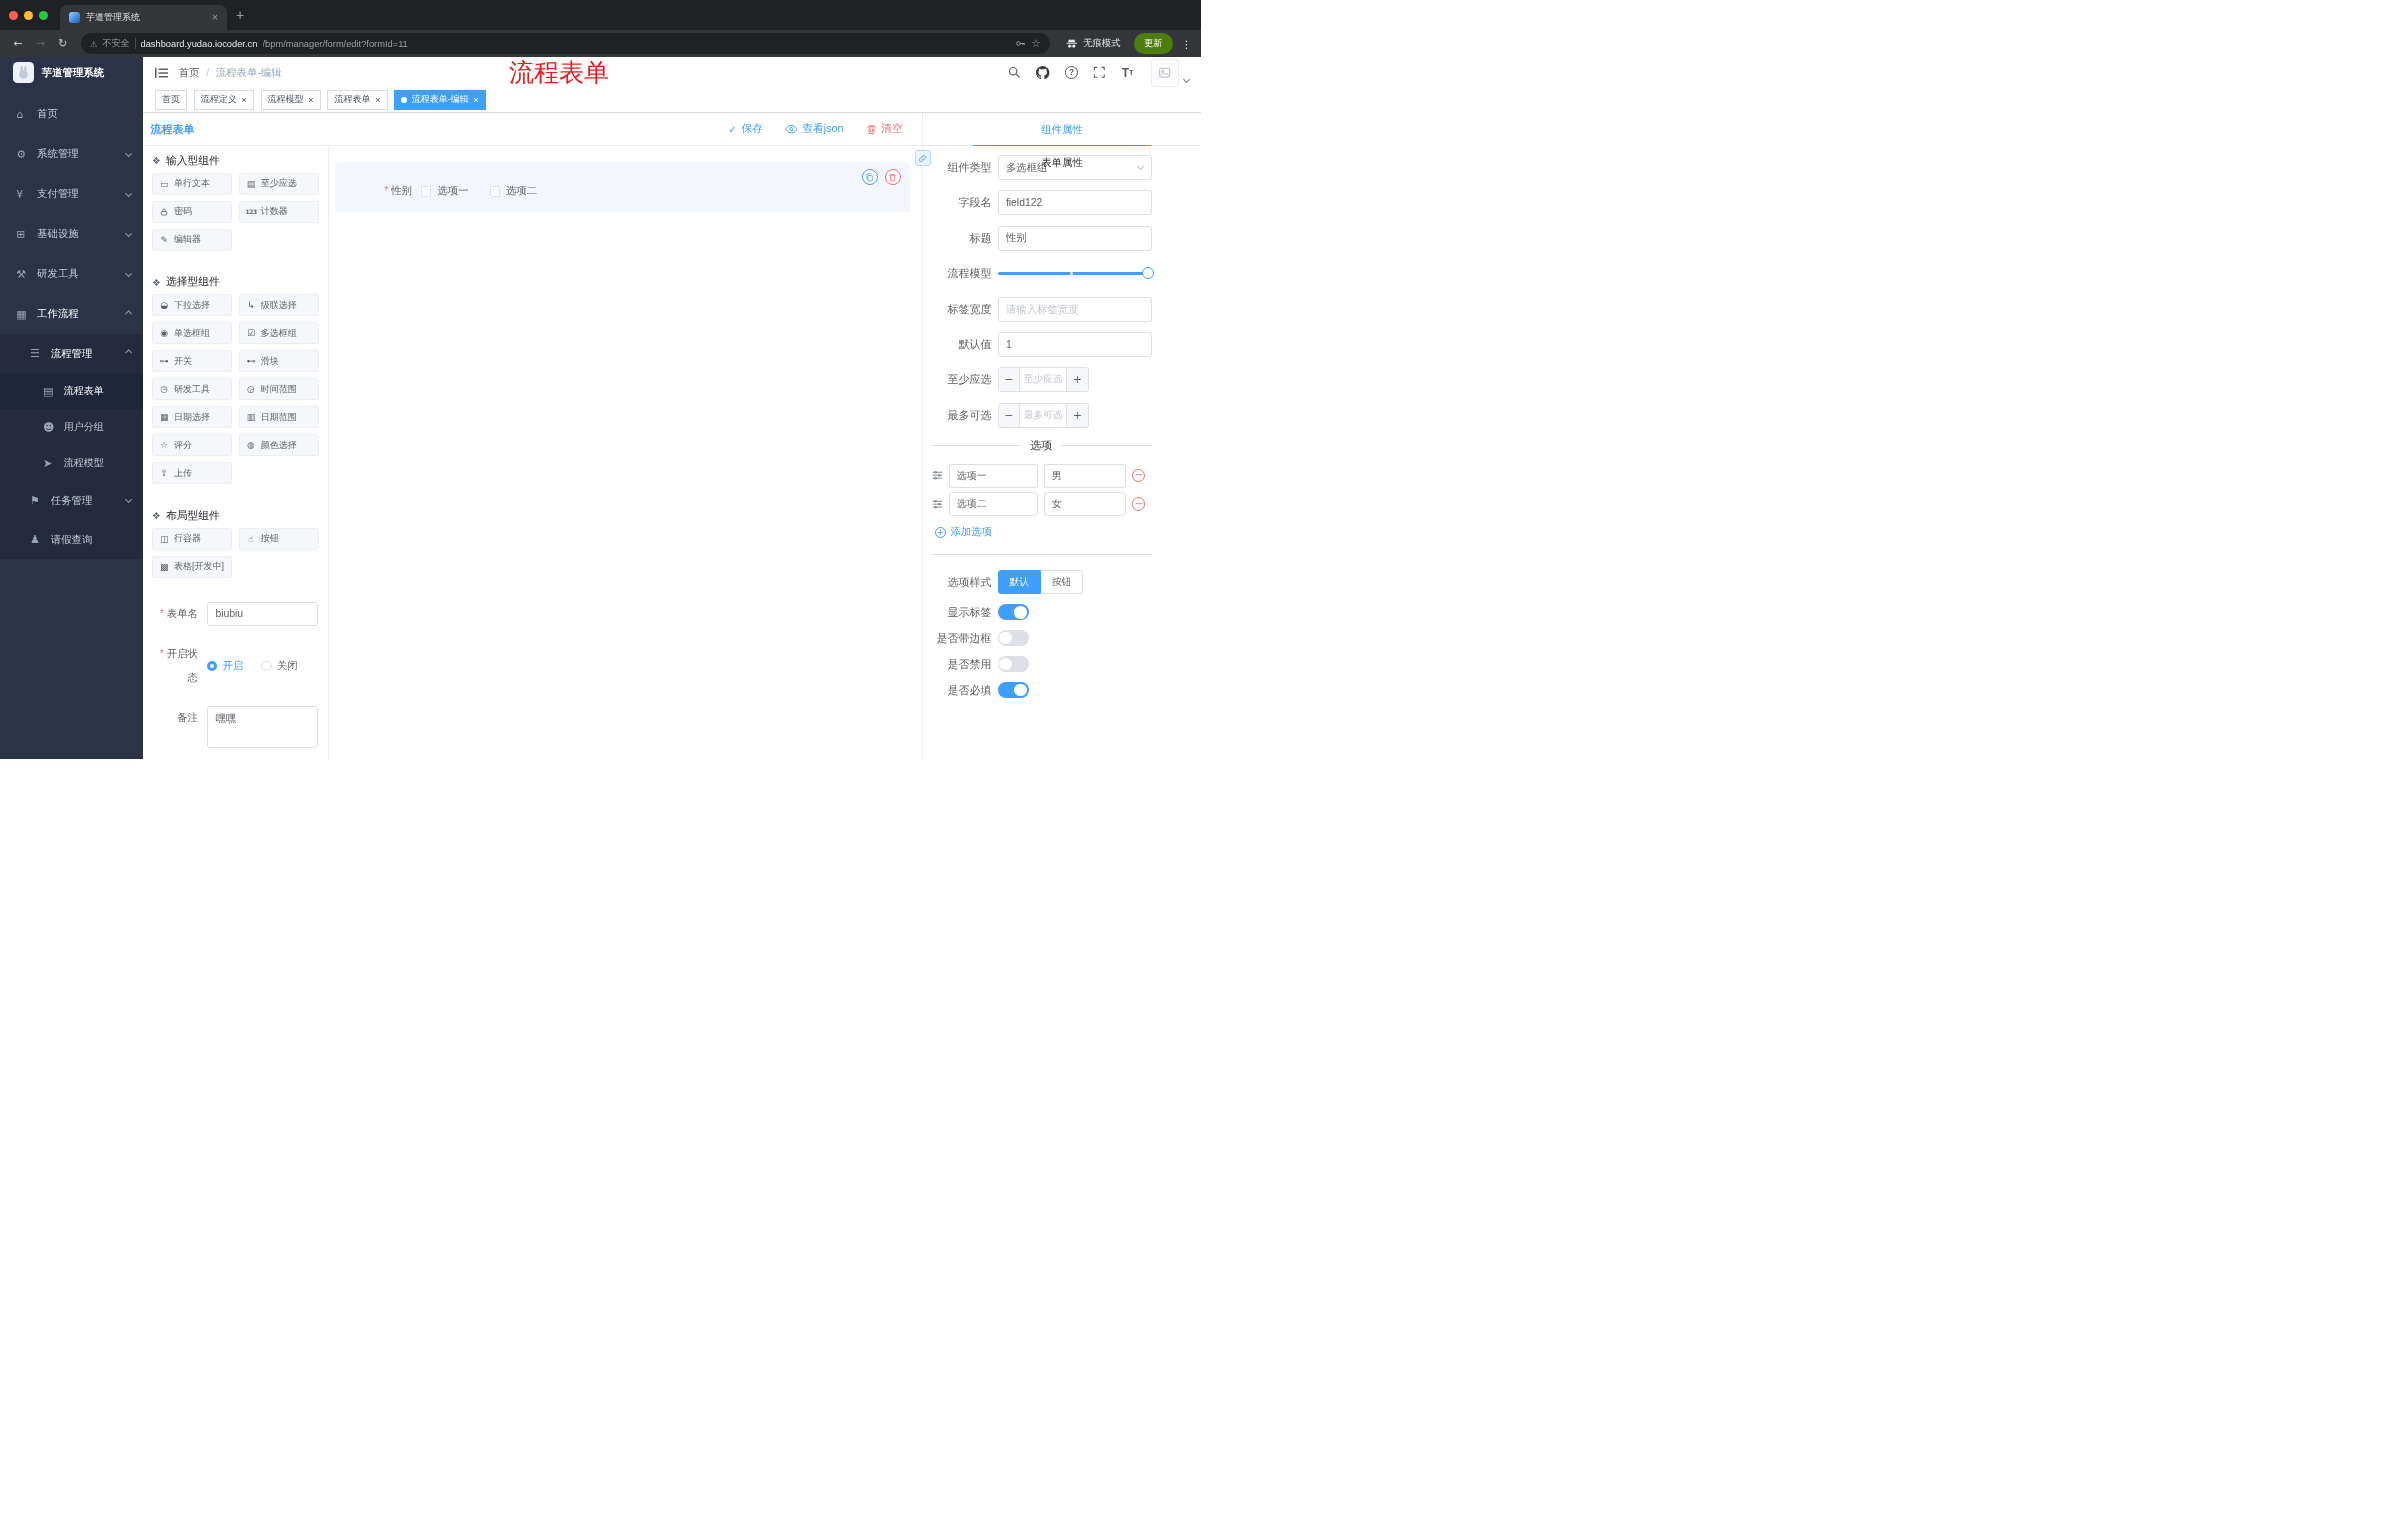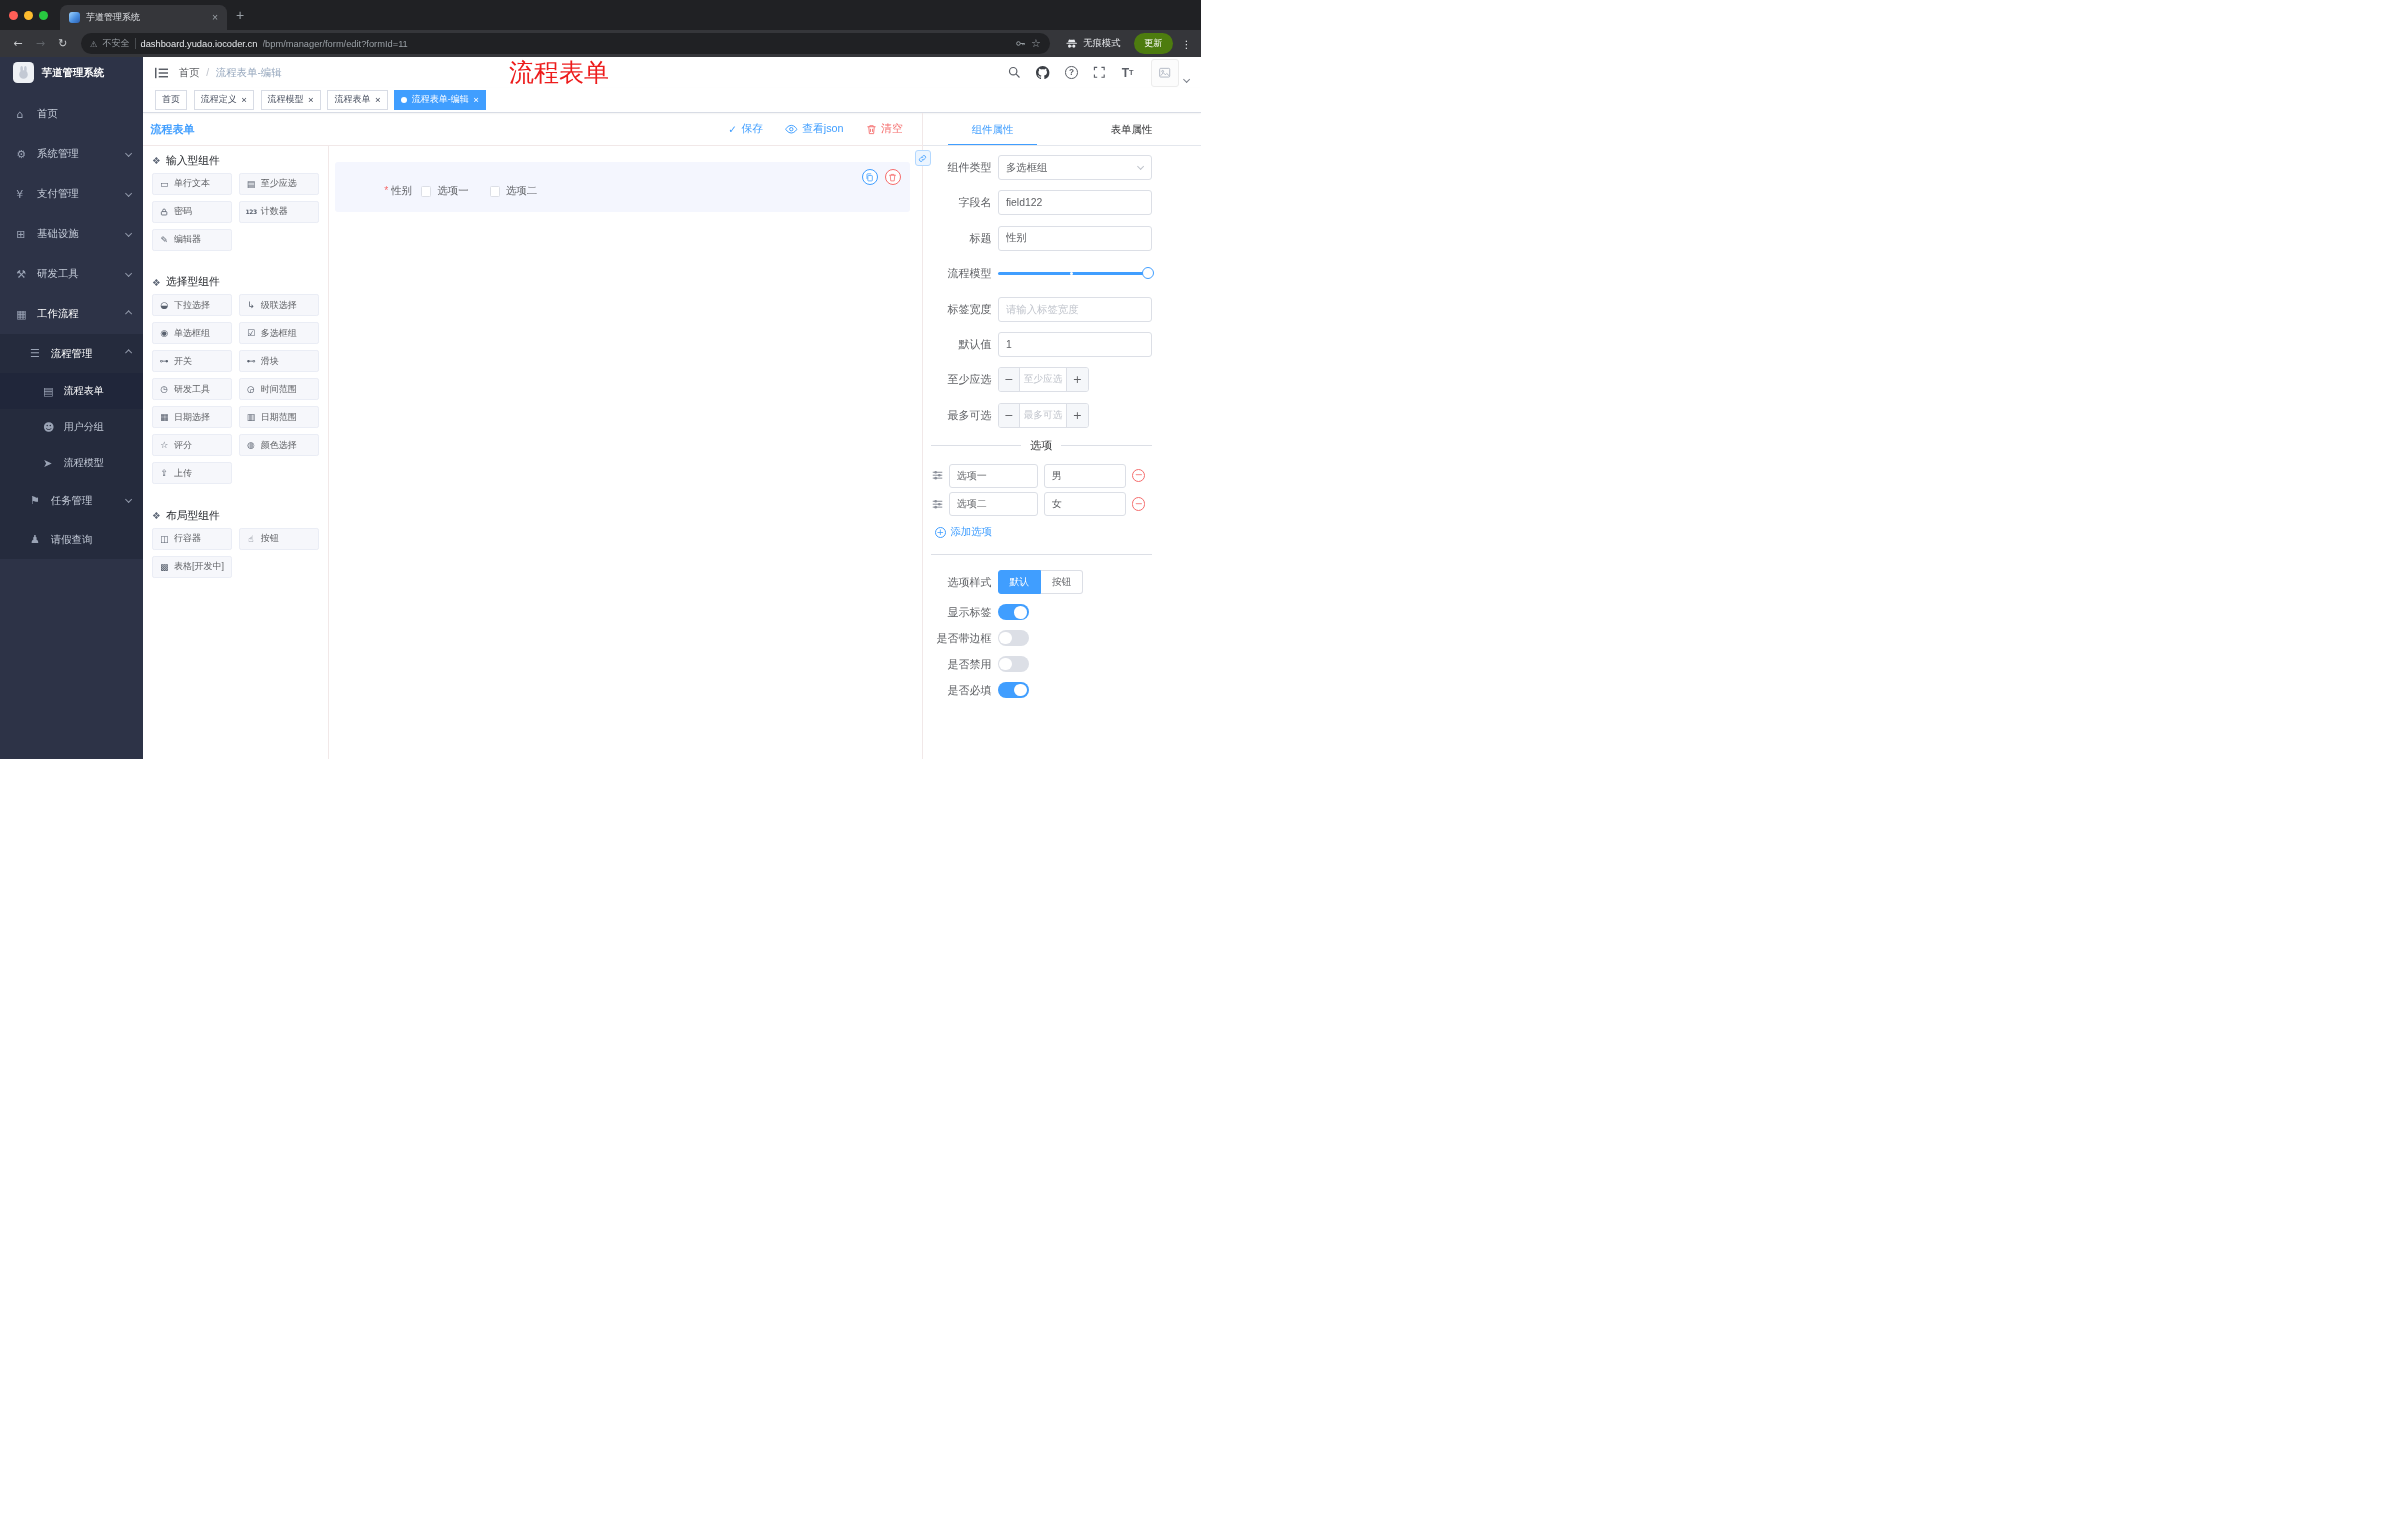--- a/index.html
+++ b/index.html
@@ -141,21 +141,21 @@
   .wact { width:16.3px; height:16.3px; border-radius:50%; background:#fff; border:0.7px solid; display:flex;
     align-items:center; justify-content:center; cursor:pointer; }
   .wact.copy { border-color:#409eff; color:#409eff; }
   .wact.del { border-color:#f56c6c; color:#f56c6c; }
   .cb-group { display:flex; gap:21px; align-items:center; }
   .checkbox { display:flex; align-items:center; gap:6px; font-size:10.4px; color:#606266; cursor:pointer; }
   .cb-box { width:10.4px; height:10.4px; border:0.7px solid #dcdfe6; border-radius:1.5px; background:#fff; flex-shrink:0; }
 
   
   .props { width:279px; flex-shrink:0; border-left:0.7px solid #f1e8e8; display:flex; flex-direction:column; position:relative; }
-  .props-tabs { height:33px; display:flex; border-bottom:0.7px solid #e4e7ed; flex-shrink:0; }
+  .props-tabs { height:33px; display:flex; border-bottom:0.7px solid #e4e7ed; flex-shrink:0;flex-direction:column; }
   .ptab { flex:1; text-align:center; line-height:33px; font-size:10.4px; color:#303133; cursor:pointer; position:relative; }
   .ptab.active { color:#409eff; }
   .ptab.active::after { content:""; position:absolute; left:18%; right:18%; bottom:0; height:1.5px; background:#409eff; }
   .link-fab { position:absolute; left:-8.2px; top:37px; width:16.3px; height:16.3px; background:#ecf5ff;
     border:0.7px solid #b3d8ff; border-radius:3px; display:flex; align-items:center; justify-content:center;
     cursor:pointer; z-index:2; }
   .props-body { flex:1; padding:9px 49px 0 4.5px; overflow:hidden; }
   .prop-row { display:flex; align-items:center; margin-bottom:10.4px; padding-left:3px; }
   .prop-label { width:61px; flex-shrink:0; text-align:right; margin-right:6px; font-size:11px; color:#606266;font-family:Liberation Mono, monospace; }
   .pselect { flex:1; height:25px; border:0.7px solid #dcdfe6; border-radius:3px; display:flex; align-items:center;
@@ -547,20 +547,43 @@
                     <span class="tile-icon">☝</span>
                     <span>按钮</span>
                   </div>
                   <div class="tile">
                     <span class="tile-icon">▩</span>
                     <span>表格[开发中]</span>
                   </div>
                 </div>
               </div>
 
+              <div class="pal-form">
+                <div class="pf-row">
+                  <span class="pf-label req">表单名</span>
+                  <input class="text-input" value="biubiu" style="">
+                </div>
+                <div class="pf-row">
+                  <span class="pf-label req">开启状态</span>
+                  <div class="pf-radios">
+                    <span class="radio checked">
+                      <span class="radio-dot"></span>
+                      <span>开启</span>
+                    </span>
+                    <span class="radio">
+                      <span class="radio-dot"></span>
+                      <span>关闭</span>
+                    </span>
+                  </div>
+                </div>
+                <div class="pf-row top">
+                  <span class="pf-label">备注</span>
+                  <textarea class="text-input text-area" style="">嘿嘿</textarea>
+                </div>
+              </div>
             </div>
 
             <div class="canvas">
               <div class="widget selected">
                 <div class="widget-actions">
                   <span class="wact copy">
                     <svg width="9" height="9" viewBox="0 0 16 16" fill="none" stroke="#409eff" stroke-width="1.4">
                       <rect x="5" y="4.5" width="8" height="9.5" rx="1"></rect>
                         <path d="M3.5 10.5v-8a1 1 0 0 1 1-1H11"></path>
                     </svg>

